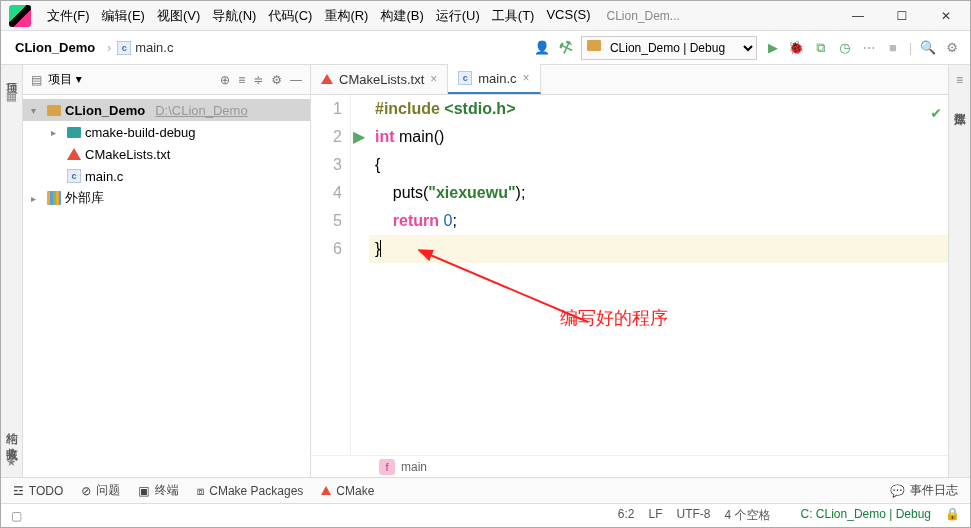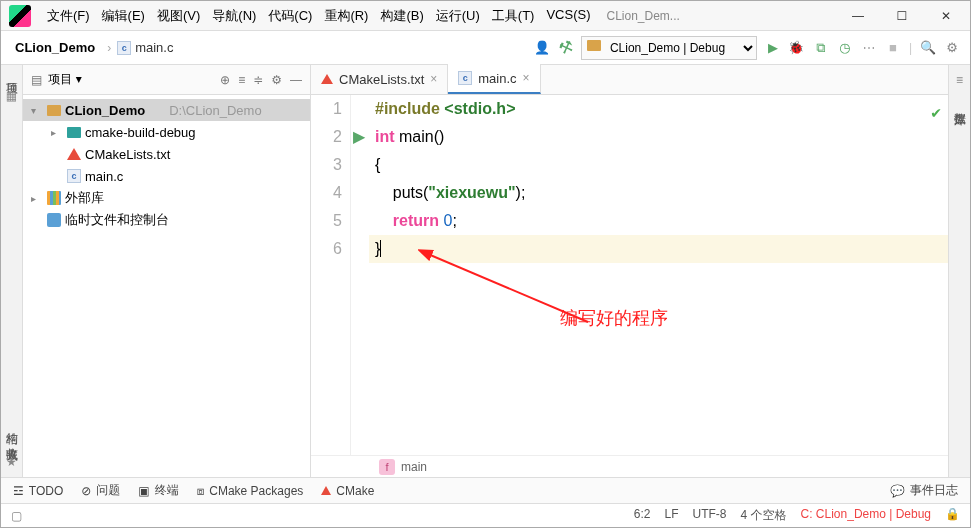--- a/index.html
+++ b/index.html
@@ -27,21 +27,21 @@
 .gutter-r { border-right: none; border-left: 1px solid #ddd; }
 .gutter-l .vtext, .gutter-r .vtext { writing-mode: vertical-rl; font-size: 12px; color: #555; }
 .projpanel { width: 288px; border-right: 1px solid #ddd; display: flex; flex-direction: column; background: #fff; }
 .projhead { height: 30px; display: flex; align-items: center; gap: 6px; padding: 0 8px; border-bottom: 1px solid #ddd; background: #fafafa; }
 .projhead .title { font-size: 12px; }
 .projhead .after { margin-left: auto; display: flex; gap: 8px; color: #777; }
 .tree { padding: 4px 0; font-size: 13px; }
 .tree .row { display: flex; align-items: center; height: 22px; padding-left: 8px; gap: 4px; }
 .tree .row.sel { background: #d5d5d5; }
 .tree .name { }
-.tree .path { color: #999; margin-left: 20px; }
+.tree .path { color: #999; margin-left: 6px; text-decoration: underline; }
 .tree .indent1 { padding-left: 28px; }
 .tree .arrow { width: 12px; color: #888; font-size: 10px; }
 .foldericon { width: 14px; height: 11px; background: #d9a34a; border-radius: 1px; position: relative; display: inline-block; }
 .foldericon.teal { background: #2ea19c; }
 .fileC { width: 14px; height: 14px; background: #e8eef7; border: 1px solid #b7c9e0; display: inline-flex; align-items: center; justify-content: center; font-size: 9px; color: #3a6fb7; font-weight: bold; }
 .fileTri { width: 0; height: 0; border-left: 7px solid transparent; border-right: 7px solid transparent; border-bottom: 12px solid; border-bottom-color: #e74c3c; display: inline-block; position: relative; }
 .libicon { width:14px;height:14px; display:inline-block; background: repeating-linear-gradient(90deg,#f3a638 0 3px,#5aa0d6 3px 6px,#7bbf5a 6px 9px); border-radius: 1px; }
 .scratchicon { width:14px;height:14px;background:#5aa0d6;border-radius:2px;display:inline-block; }
 .editor { flex: 1; display: flex; flex-direction: column; min-width: 0; }
 .tabs { height: 30px; display: flex; align-items: flex-end; border-bottom: 1px solid #ddd; background: #fafafa; }
@@ -63,21 +63,21 @@
 .checkmark { position: absolute; right: 6px; top: 4px; color: #4caf50; font-size: 14px; }
 .annot { position: absolute; left: 560px; top: 306px; color: #ff1f1f; font-size: 18px; z-index: 5; pointer-events: none; }
 .arrowsvg { position: absolute; left: 418px; top: 244px; pointer-events: none; z-index: 5; }
 .crumb-bot { height: 22px; border-top: 1px solid #eee; display: flex; align-items: center; padding-left: 68px; gap: 6px; font-size: 12px; color: #666; }
 .crumb-bot .f { width: 16px; height: 16px; background: #f7c1d9; color: #c04577; border-radius: 3px; display: inline-flex; align-items: center; justify-content: center; font-size: 11px; }
 .toolwindows { height: 26px; border-top: 1px solid #ddd; display: flex; align-items: center; gap: 18px; padding: 0 12px; background: #fafafa; font-size: 12px; color: #444; }
 .toolwindows .tw { display: flex; align-items: center; gap: 5px; }
 .toolwindows .right { margin-left: auto; }
 .status { height: 24px; border-top: 1px solid #ddd; display: flex; align-items: center; padding: 0 10px; font-size: 12px; color: #555; background: #fff; gap: 14px; }
 .status .right { margin-left: auto; display: flex; gap: 14px; align-items: flex-start; }
-.status .dim { color: #ef4444; }
+.status .dim { color: #15803d; margin-left: 16px; }
 .hammer { color: #59a869; font-size: 16px; transform: rotate(-20deg); display:inline-block; }
 </style>
 </head>
 <body>
 
 <div class="titlebar">
   <div class="logo"></div>
   <div class="menus">
     <span>文件(F)</span>
     <span>编辑(E)</span>
@@ -169,25 +169,20 @@
       <div class="row indent1">
         <span class="arrow"></span>
         <span class="fileC">c</span>
         <span>main.c</span>
       </div>
       <div class="row">
         <span class="arrow">▸</span>
         <span class="libicon"></span>
         <span>外部库</span>
       </div>
-      <div class="row">
-        <span class="arrow"></span>
-        <span class="scratchicon"></span>
-        <span>临时文件和控制台</span>
-      </div>
     </div>
   </div>
 
   <div class="editor">
     <div class="tabs">
       <div class="tab">
         <span class="fileTri" style="border-bottom-width:10px;border-left-width:6px;border-right-width:6px"></span>
         <span>CMakeLists.txt</span>
         <span class="close">×</span>
       </div>

